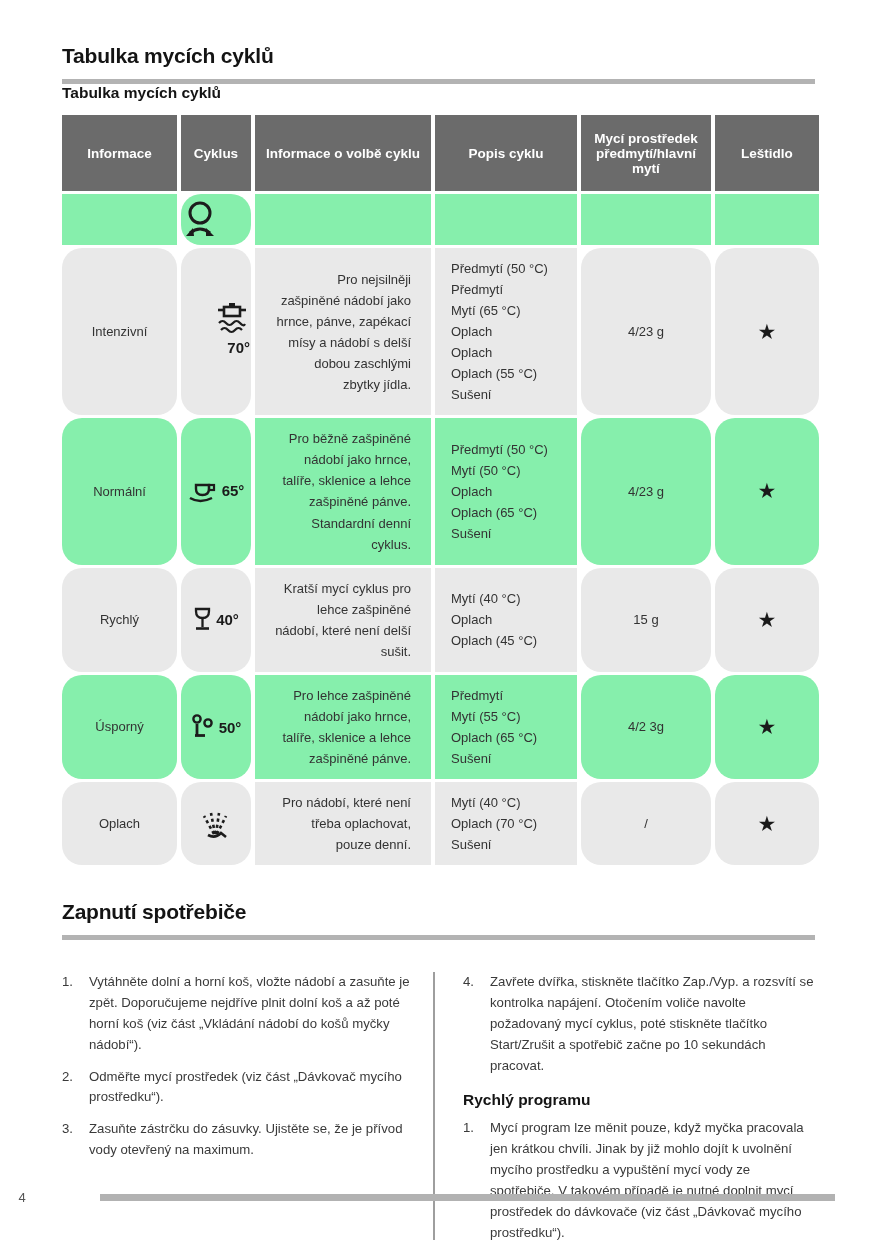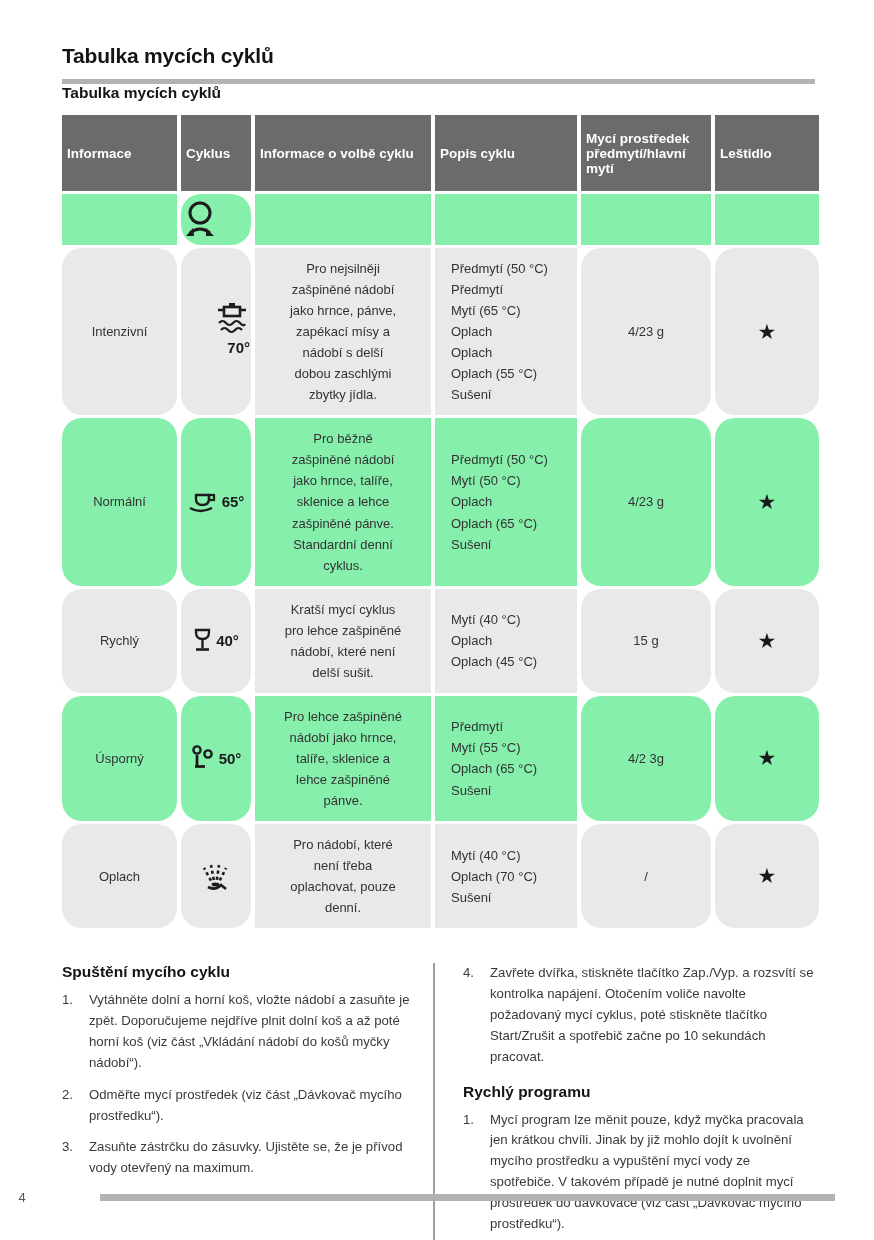--- a/index.html
+++ b/index.html
@@ -23,27 +23,27 @@
     table-layout:fixed;width:761px;margin:10px 0 0 -4px;
   }
   table.cycles col.c-prog{width:115px;}
   table.cycles col.c-cyc{width:70px;}
   table.cycles col.c-info{width:176px;}
   table.cycles col.c-steps{width:142px;}
   table.cycles col.c-det{width:130px;}
   table.cycles col.c-rinse{width:104px;}
   table.cycles th{
     background:#6b6b6b;color:#fff;font-size:13.5px;font-weight:bold;
-    text-align:left;vertical-align:middle;padding:6px 5px;height:64px;
+    text-align:center;vertical-align:middle;padding:6px 5px;height:64px;
   }
   table.cycles td{vertical-align:middle;font-size:13px;line-height:1.62;color:#333;}
   tr.row-light td{background:#e9e9e9;}
   tr.row-mid td{background:#86efac;}
   td.cell-center{text-align:center;border-radius:20px;}
-  td.cell-text{text-align:center;padding:10px 28px;margin-top:24px;}
+  td.cell-text{text-align:right;padding:10px 20px;margin-top:24px;}
   td.cell-steps{text-align:left;padding:10px 16px;white-space:pre-line;}
   tr.dial-row td{height:49px;}
   .cyc-wrap{display:flex;align-items:flex-end;justify-content:center;gap:4px;}
   .cyc-wrap.stack{flex-direction:column;gap:1px;}
   .cyc-temp{font-weight:bold;font-size:15px;color:#1a1a1a;}
   .star{font-size:21px;color:#1a1a1a;}
   .icon svg{display:block;}
 
   
   .power-head{margin-top:32px;}
@@ -228,24 +228,27 @@
       <td class="cell-text">Pro nádobí, které není třeba oplachovat, pouze denní.</td>
       <td class="cell-steps">Mytí (40 °C)
 Oplach (70 °C)
 Sušení</td>
       <td class="cell-center">/</td>
       <td class="cell-center"><span class="star">★</span></td>
     </tr>
   </tbody>
     </table>
 
+  <div class="power-head">
+    <h1 class="section">Zapnutí spotřebiče</h1>
+    <div class="rule"></div>
+  </div>
 
   <div class="two-col">
     <div class="col-left">
-      <h3 class="block-head">Spuštění mycího cyklu</h3>
       <div class="list-item">
         <span class="num">1.</span>
         <span class="txt">Vytáhněte dolní a horní koš, vložte nádobí a zasuňte je zpět. Doporučujeme nejdříve plnit dolní koš a až poté horní koš (viz část „Vkládání nádobí do košů myčky nádobí“).</span>
       </div>
       <div class="list-item">
         <span class="num">2.</span>
         <span class="txt">Odměřte mycí prostředek (viz část „Dávkovač mycího prostředku“).</span>
       </div>
       <div class="list-item">
         <span class="num">3.</span>

